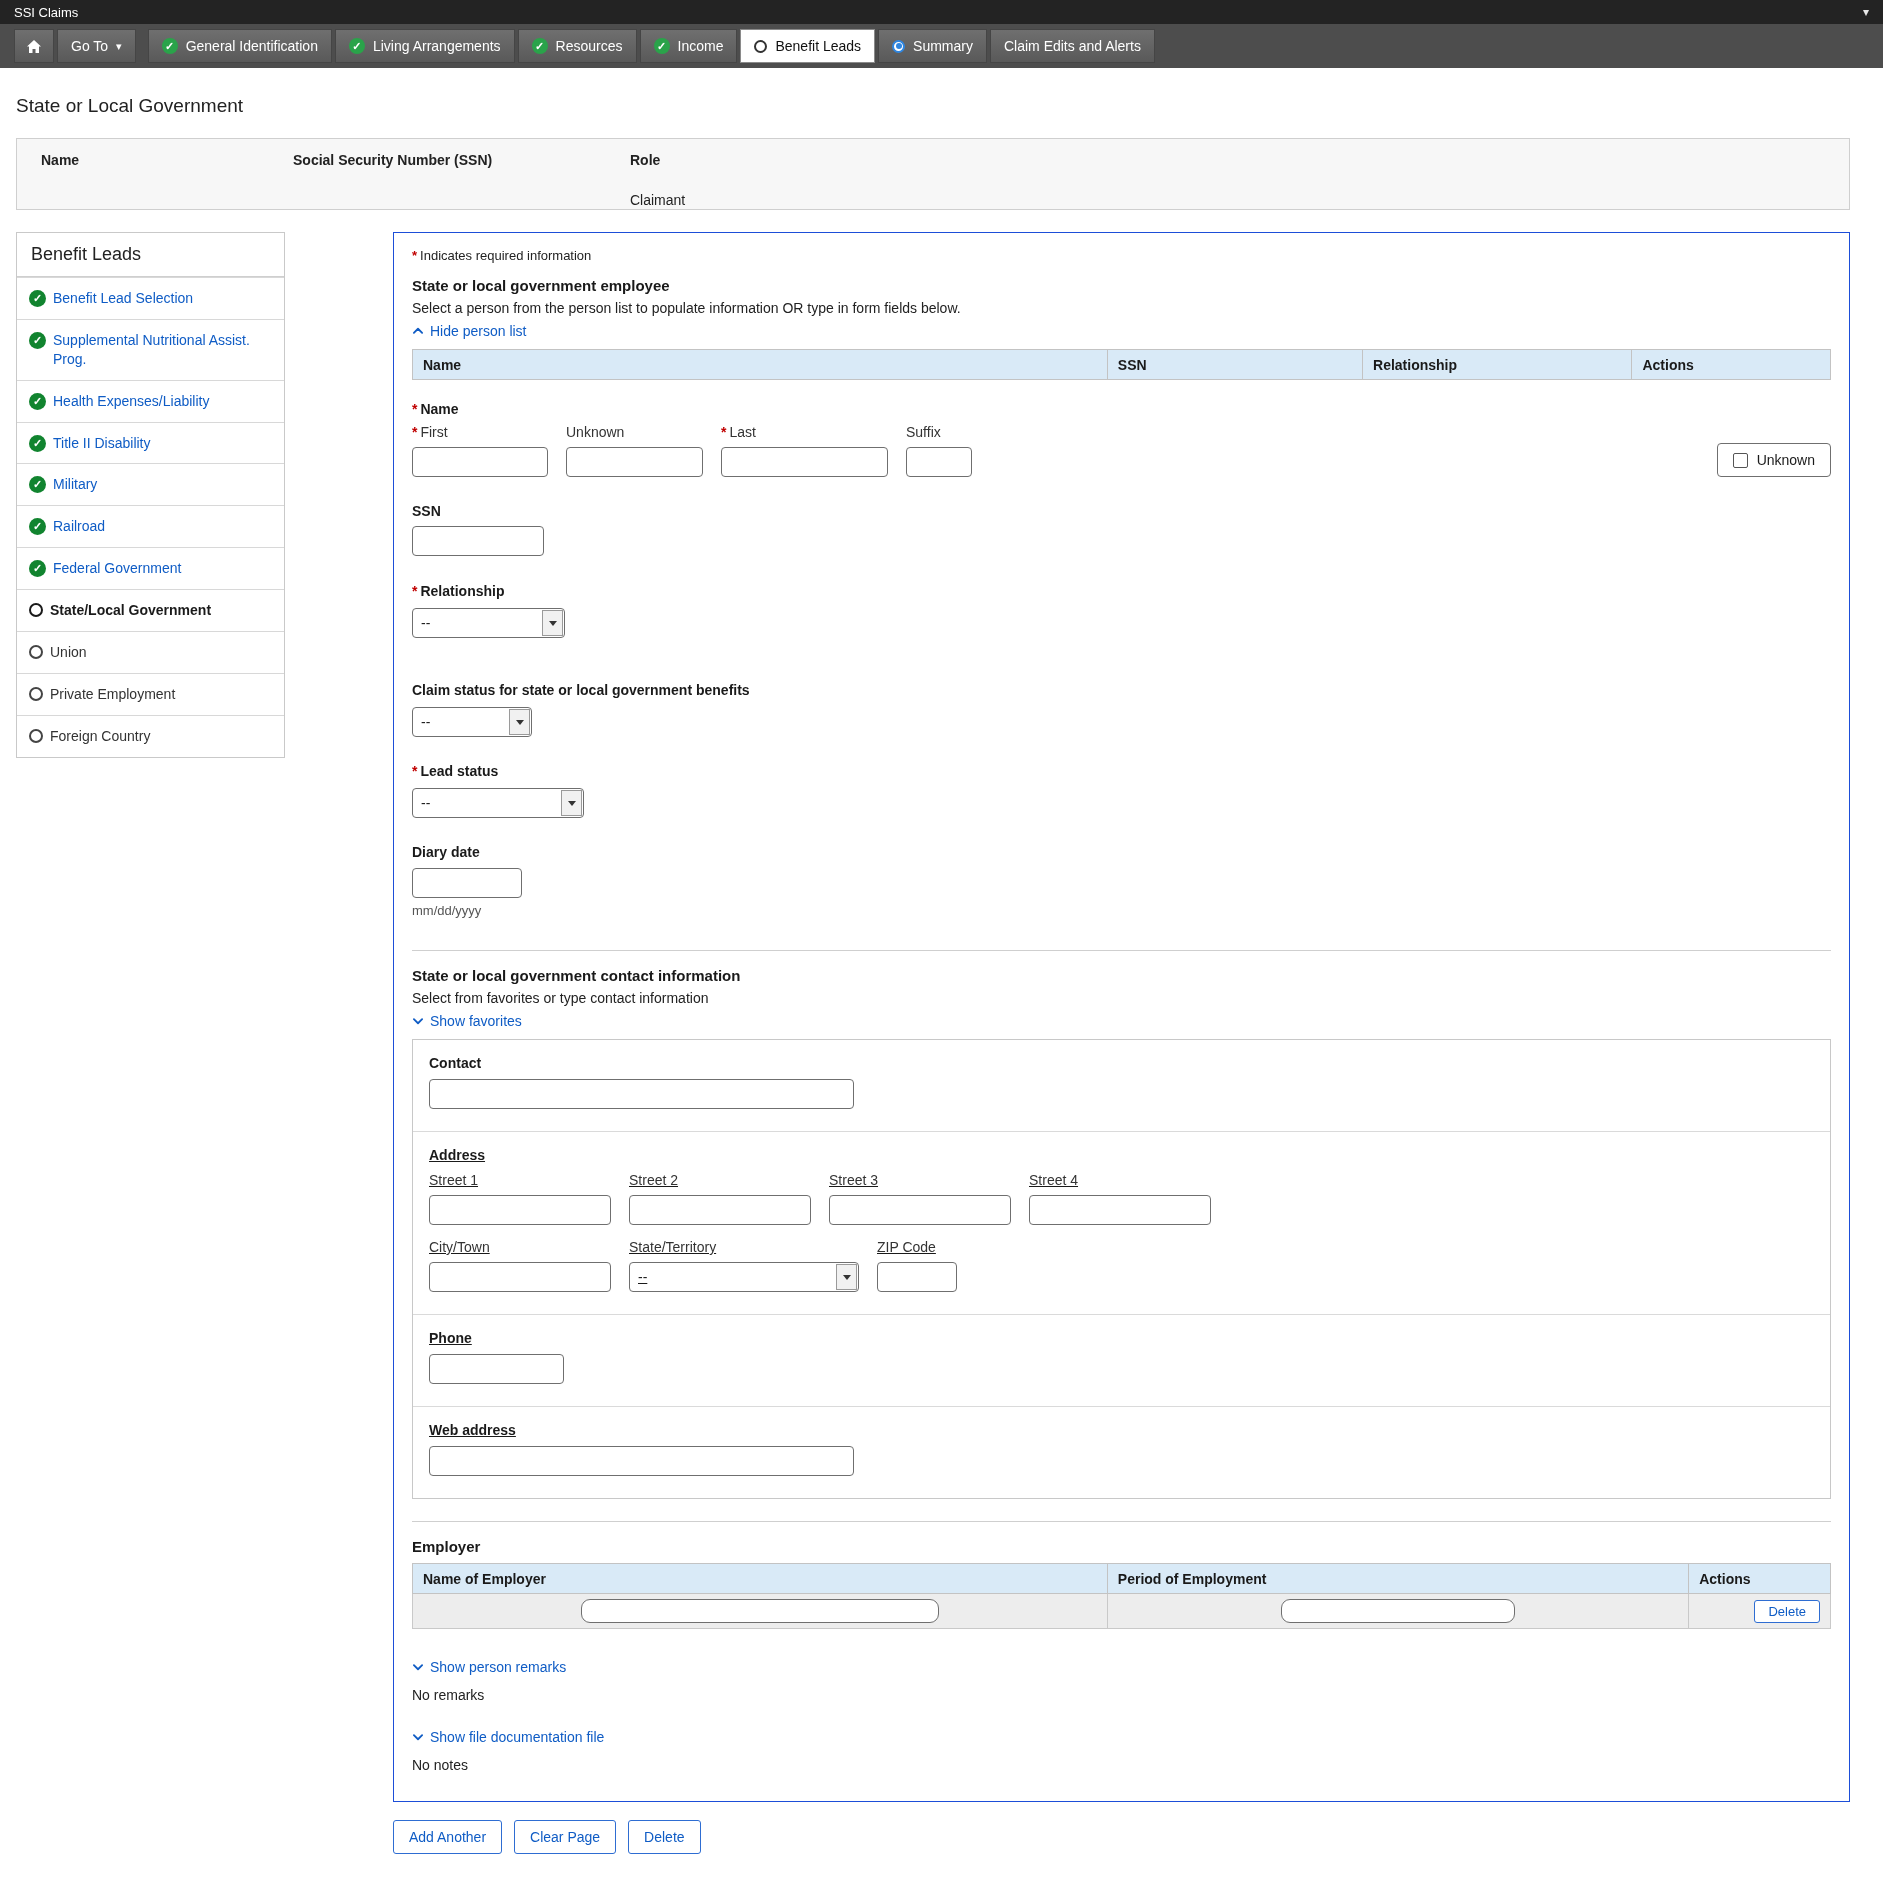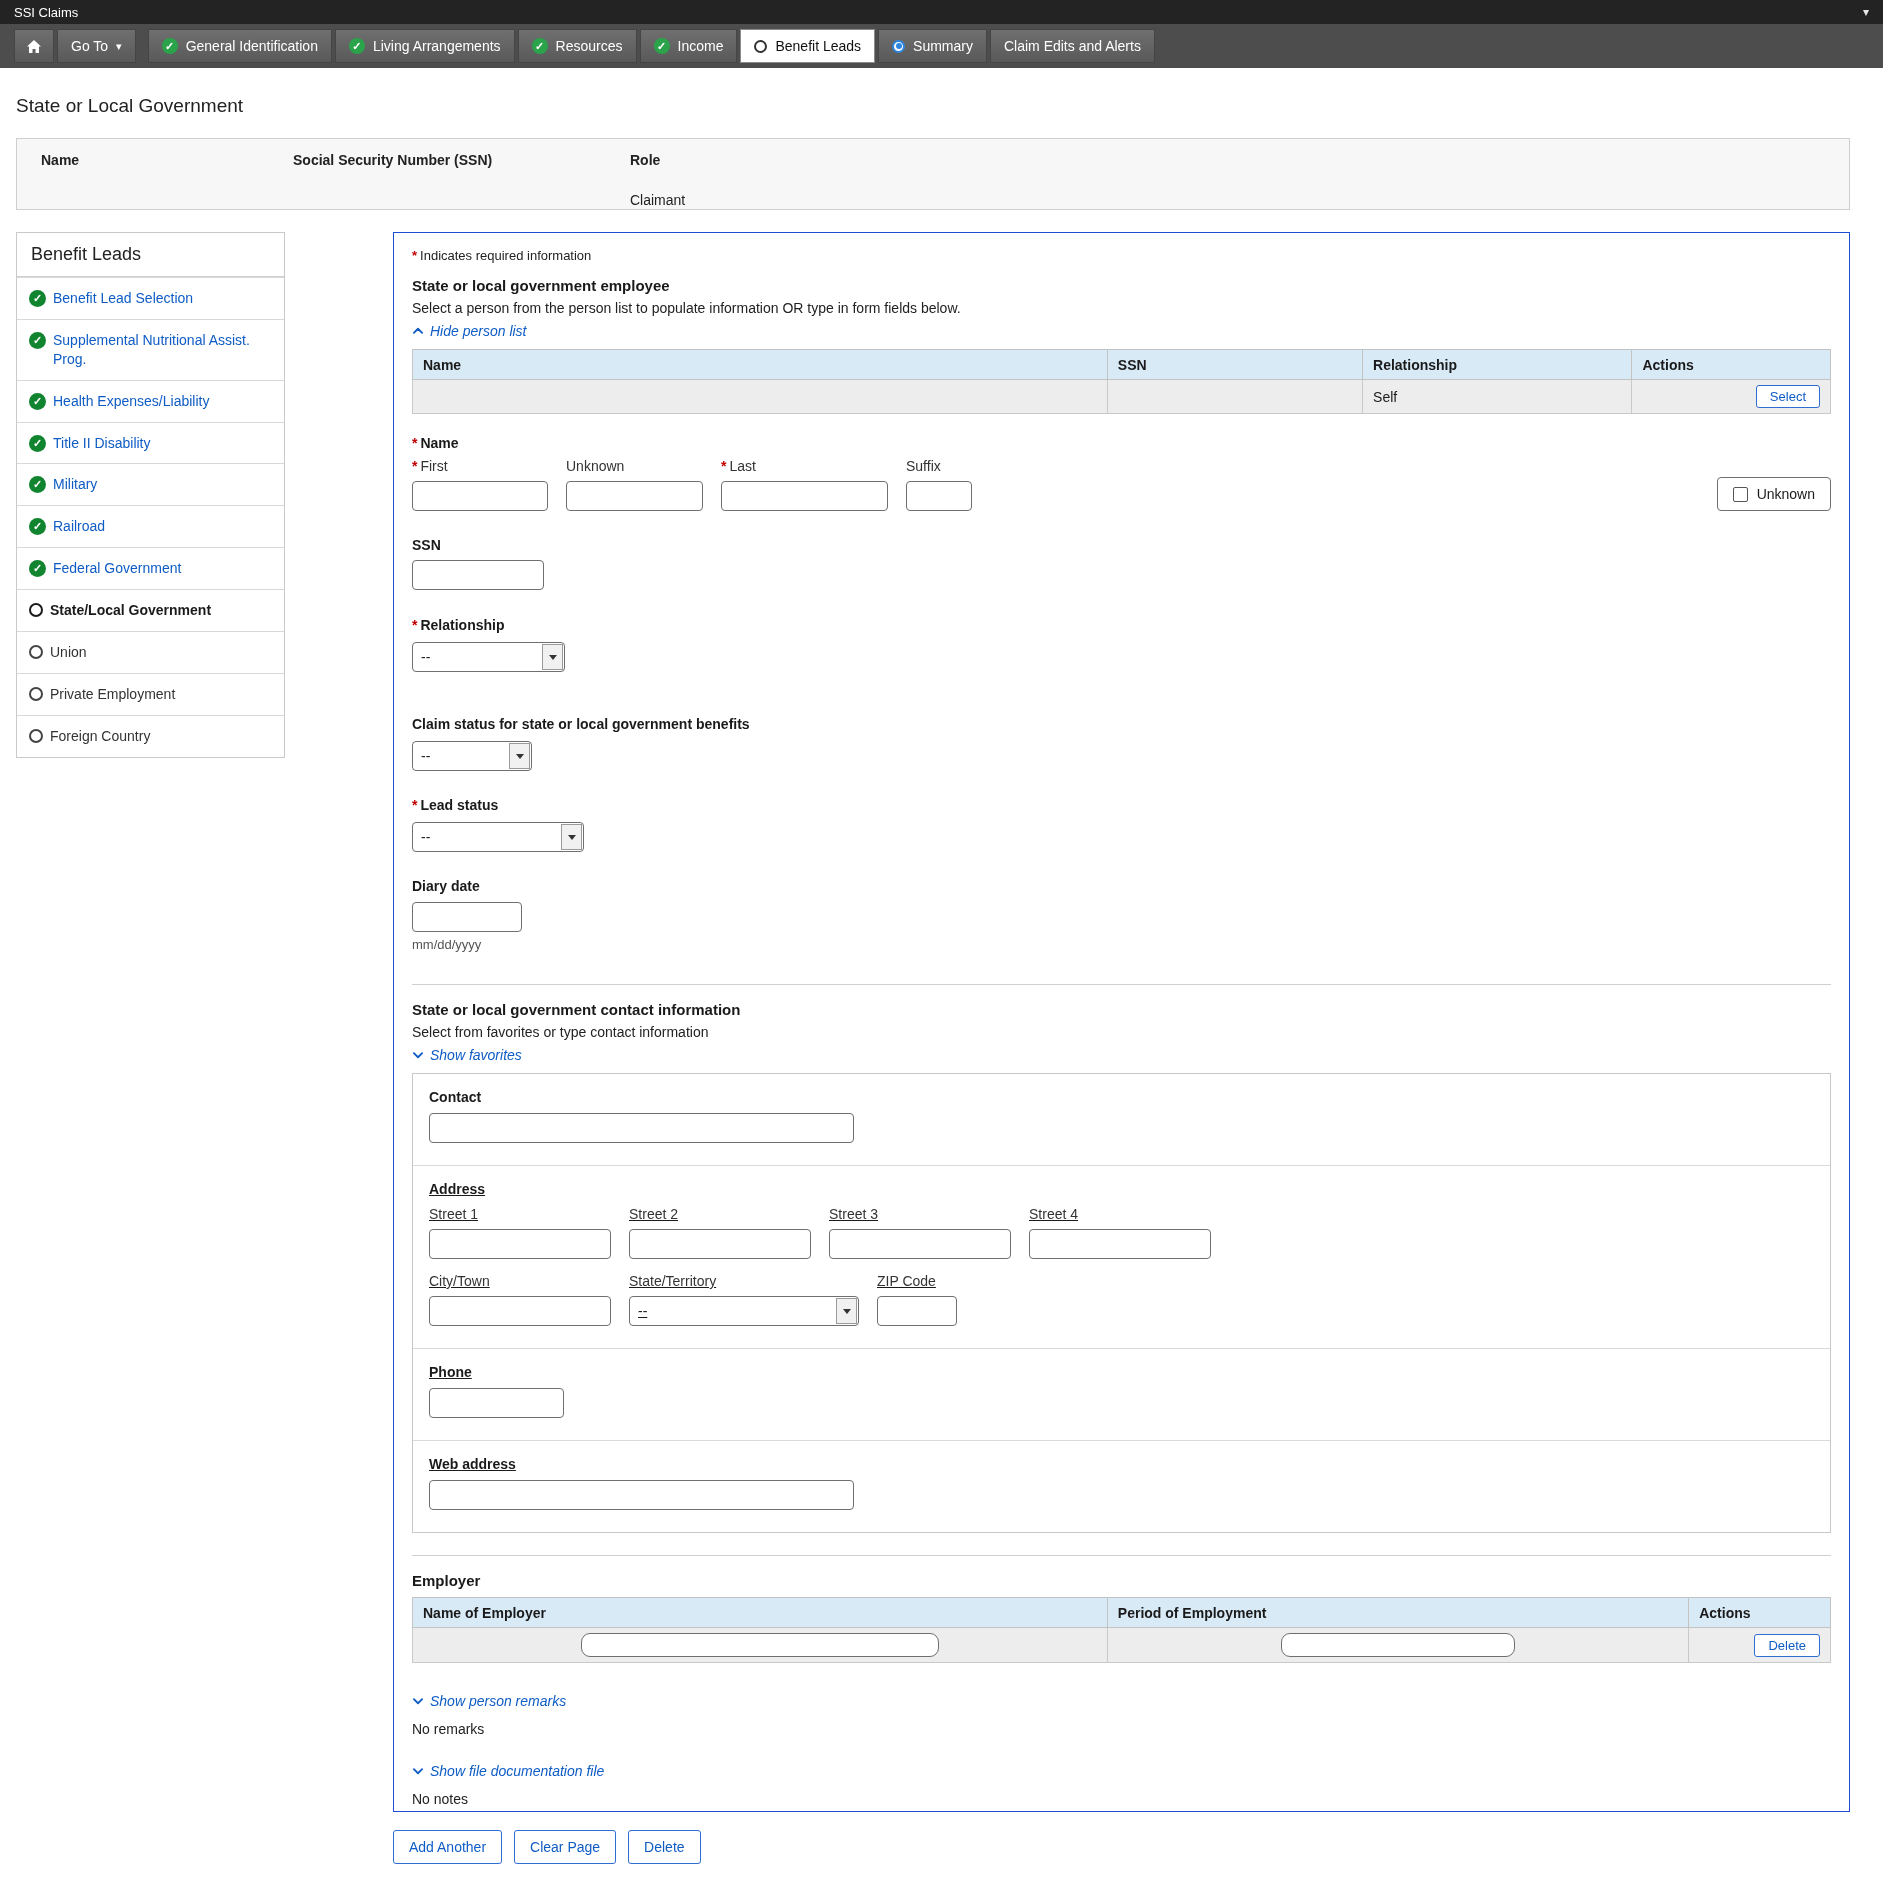--- a/index.html
+++ b/index.html
@@ -84,21 +84,21 @@
     flex: 1; margin-left: 108px; border: 1px solid #1d4ed8;
     min-height: 1570px; padding: 15px 18px 4px 18px; background: #fff;
   }
   .req { color: #c00000; font-weight: bold; margin-right: 3px; }
   .req-note { font-size: 13px; color: #222; }
   .sec-title { font-size: 15px; font-weight: bold; color: #1a1a1a; }
   .mt14 { margin-top: 14px; } .mt6 { margin-top: 6px; }
   .instr { font-size: 14px; color: #222; }
   .link {
     color: #0f5cc5; font-size: 14px; text-decoration: none; cursor: pointer;
-    display: inline-flex; align-items: center; gap: 6px; font-style: italic;
+    display: inline-flex; align-items: center; gap: 6px;
   }
   .chev { flex: none; }
 
   table.dtable { width: 100%; border-collapse: collapse; font-size: 14px; margin-top: 8px; }
   table.dtable th {
     background: #d9eaf7; border: 1px solid #c3c3c3; text-align: left;
     padding: 6px 10px; font-weight: bold; height: 30px; color: #1a1a1a;
   }
   table.dtable td { background: #ededed; border: 1px solid #c9c9c9; padding: 5px 10px; height: 30px; }
   td.cell-right { text-align: right; }
@@ -291,28 +291,20 @@
         <span>Hide person list</span>
       </a>
 
       <table class="dtable">
         <tbody>
             <tr>
           <th style="width:49%">Name</th>
           <th style="width:18%">SSN</th>
           <th style="width:19%">Relationship</th>
           <th style="width:14%">Actions</th>
-        </tr>
-        <tr>
-          <td></td>
-          <td></td>
-          <td>Self</td>
-          <td class="cell-right">
-            <button class="btn-sm">Select</button>
-          </td>
         </tr>
       </tbody>
         </table>
 
       
       <div class="flabel" style="margin-top:21px">
         <span class="req">*</span>
           <span>Name</span>
       </div>
       <div class="frow" style="margin-top:7px">

